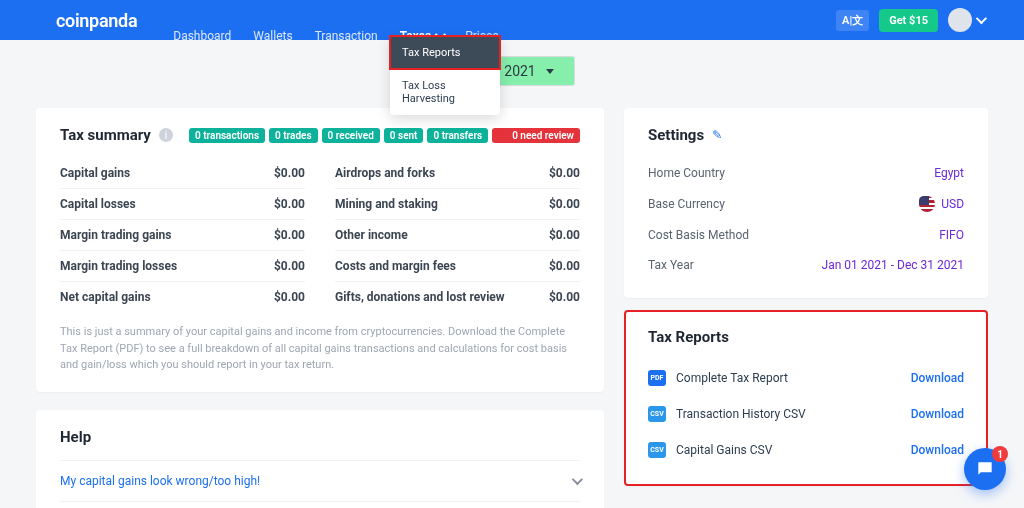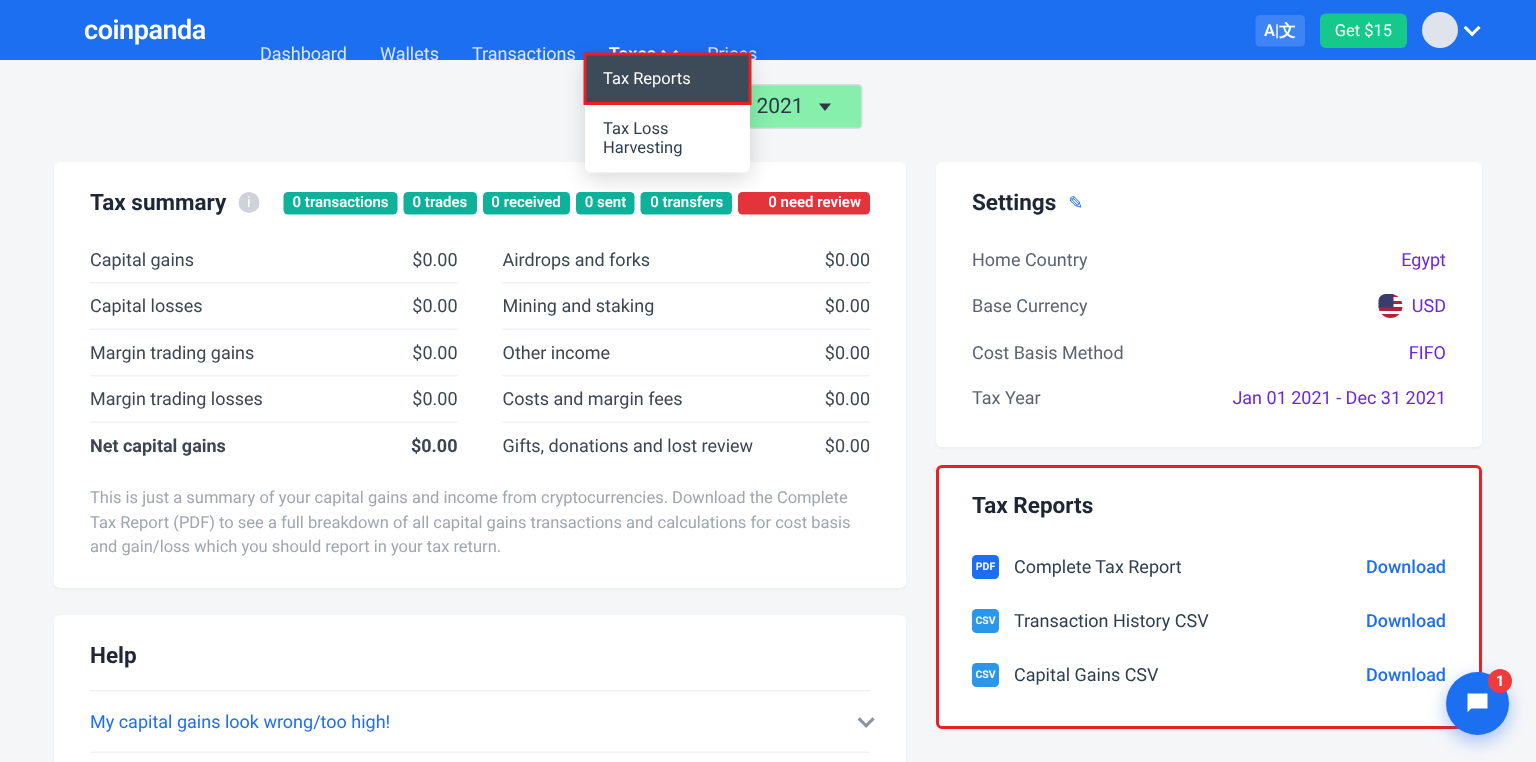--- a/index.html
+++ b/index.html
@@ -6,21 +6,21 @@
   body { font-family: -apple-system, BlinkMacSystemFont, "Segoe UI", Roboto, sans-serif; background: #f5f6f8; width: 1024px; height: 508px; overflow: hidden; color: #2c3e50; }
 
   .topbar { background: #1d6ff2; height: 40px; display: flex; align-items: center; padding: 0 40px 0 56px; position: relative; }
   .brand { color: #fff; font-size: 18px; font-weight: 600; letter-spacing: -0.3px; margin-right: 36px; }
   .nav { display: flex; gap: 22px; align-items: center; margin-top: 31px; }
   .nav-item { color: #dbe6fa; font-size: 12px; cursor: pointer; display: flex; align-items: center; gap: 4px; }
   .nav-item.active { color: #fff; font-weight: 600; }
   .chevron { width: 8px; height: 8px; border-right: 2px solid currentColor; border-bottom: 2px solid currentColor; transform: rotate(45deg) translateY(-2px); }
   .topbar-right { margin-left: auto; display: flex; align-items: center; gap: 10px; }
   .lang-btn { background: rgba(255,255,255,0.15); color:#fff; font-size: 11px; padding: 3px 6px; border-radius:3px; cursor:pointer; font-weight:600;}
-  .promo-btn { background: #14c98a; color:#fff; font-size:11px; font-weight:400; padding:5px 10px; border-radius:4px; cursor:pointer;}
+  .promo-btn { background: #14c98a; color:#fff; font-size:11px; font-weight:700; padding:5px 10px; border-radius:4px; cursor:pointer;}
   .avatar-wrap { display:flex; align-items:center; gap:4px; cursor:pointer;}
   .avatar { width:24px; height:24px; border-radius:50%; background:#dfe4ec;}
   .caret-down { color:#fff; }
 
   .dropdown { position:absolute; top: 36px; left: 390px; background:#fff; border-radius: 0 0 4px 4px; box-shadow: 0 4px 14px rgba(0,0,0,0.15); width: 110px; z-index: 20; overflow: visible; }
   .dropdown-item { font-size: 11px; padding: 10px 12px; cursor:pointer; }
   .dropdown-item.sel { background:#3d4a57; color:#fff; outline:2px solid #e52126; outline-offset:-1px; }
 
   .page { padding: 0 36px 0 36px; }
   .page-title-row { display:flex; justify-content:center; align-items:center; gap: 12px; margin: 16px 0 22px; position:relative; z-index:1;}
@@ -36,21 +36,21 @@
   .card-header { display:flex; align-items:center; margin-bottom: 14px; }
   .card-title { font-size: 15px; font-weight: 700; color:#1e2733; }
   .info-icon { width:14px;height:14px;border-radius:50%;background:#ced3db; color:#fff; font-size:10px; display:inline-flex;align-items:center;justify-content:center; margin-left:8px;}
   .edit-icon { color:#1d6ff2; margin-left:8px; font-size:12px;}
   .badges { margin-left:auto; display:flex; gap:4px; }
   .badge { font-size:10px; font-weight:600; padding:2px 6px; border-radius:3px; color:#fff; background:#0eb29a; }
   .badge.red { background:#e4333a;padding-left:20px; }
 
   .summary-grid { display:flex; gap: 30px;}
   .sum-col { flex:1; }
-  .sum-row { display:flex; justify-content:space-between; padding: 8px 0; border-bottom: 1px solid #f1f2f5; font-size: 12px; color:#3b4652;}
+  .sum-row { display:flex; justify-content:space-between; padding: 8px 0; border-bottom: 1px solid #f1f2f5; font-size: 12px; color:#3b4652;font-weight:bold;}
   .sum-row.bold { font-weight:700; border-bottom:none; }
   .summary-note { font-size: 11px; color:#9ea6b2; line-height:1.5; margin-top: 12px; }
 
   .settings-list .set-row { display:flex; justify-content:space-between; align-items:center; padding: 8px 0; font-size:12px; color:#5a6470; }
   .set-row .val { color:#6d28d9; font-weight:400; display:flex; align-items:center; gap:6px;}
   .flag { width:16px;height:16px;border-radius:50%;background: linear-gradient(#b22234 0 14%, #fff 14% 28%, #b22234 28% 42%, #fff 42% 56%, #b22234 56% 70%, #fff 70% 84%, #b22234 84% 100%); position:relative;}
   .flag::before{content:"";position:absolute;top:0;left:0;width:60%;height:55%;background:#3c3b6e;border-top-left-radius:50%;}
 
   .reports-card { outline: 2px solid #e52126; outline-offset:-2px;}
   .report-row { display:flex; align-items:center; gap: 10px; padding: 10px 0; font-size: 12px; }
@@ -68,21 +68,21 @@
   .notif-badge{position:absolute;top:-2px;right:-2px;width:16px;height:16px;border-radius:50%;background:#ef3b3b;color:#fff;font-size:10px;font-weight:700;display:flex;align-items:center;justify-content:center;}
 </style>
 </head>
 <body>
 
 <div class="topbar">
   <div class="brand">coinpanda</div>
   <div class="nav">
     <div class="nav-item">Dashboard</div>
     <div class="nav-item">Wallets</div>
-    <div class="nav-item">Transactions</div>
+    <div class="nav-item">Transaction</div>
     <div class="nav-item active">
       <span>Taxes</span>
       <span class="chevron"></span>
     </div>
     <div class="nav-item">Prices</div>
   </div>
   <div class="topbar-right">
     <div class="lang-btn">A|文</div>
     <div class="promo-btn">Get $15</div>
     <div class="avatar-wrap">

